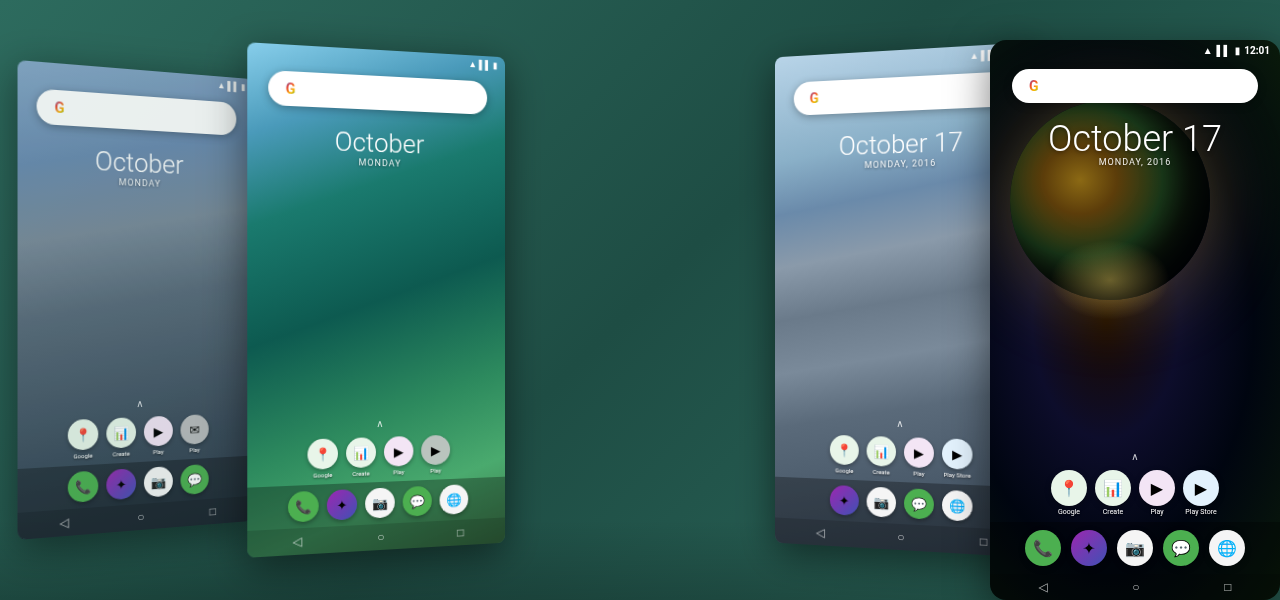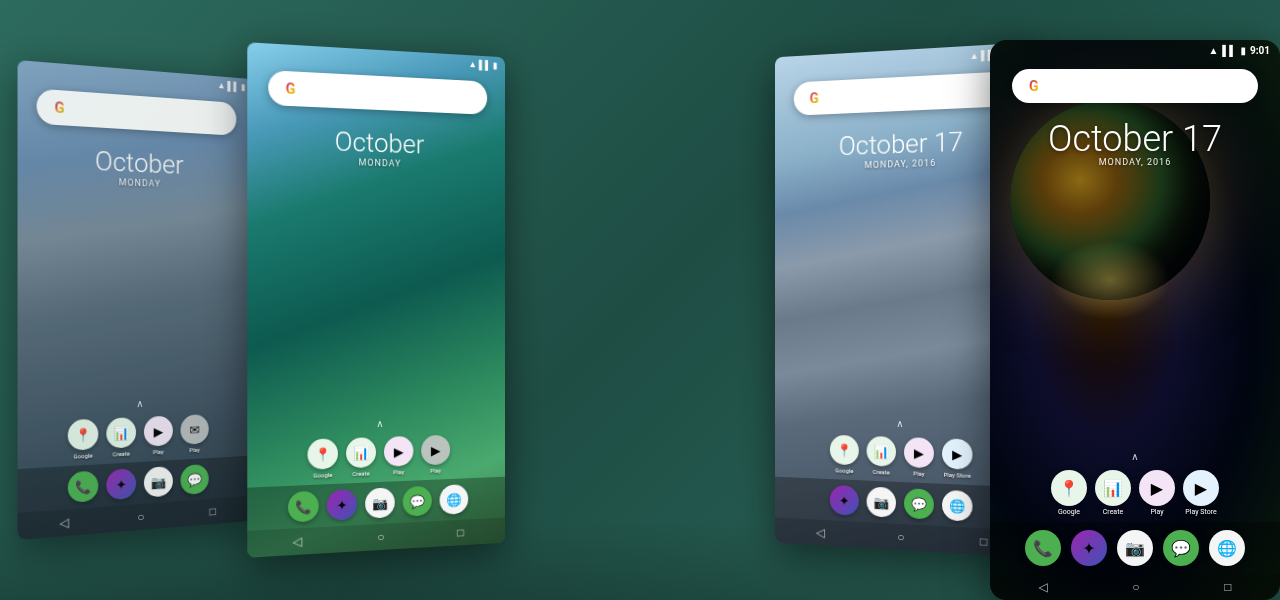--- a/index.html
+++ b/index.html
@@ -483,21 +483,21 @@
     </div>
   </div>
 
   <div class="phone phone-center wp-earth">
     <div class="phone-screen">
 
       <div style="display:flex; justify-content:flex-end; align-items:center; padding:5px 10px; color:white; font-size:10px; font-weight:500; gap:4px; position:relative; z-index:10;">
         <span>▲</span>
         <span>▌▌</span>
         <span>▮</span>
-        <span class="status-time">9:01</span>
+        <span class="status-time">12:01</span>
       </div>
 
       <div class="search-bar">
         <div class="google-g google-g-colors">
           <span class="g-logo">G</span>
         </div>
       </div>
 
       <div class="date-widget">
         <div class="date-day">October 17</div>

